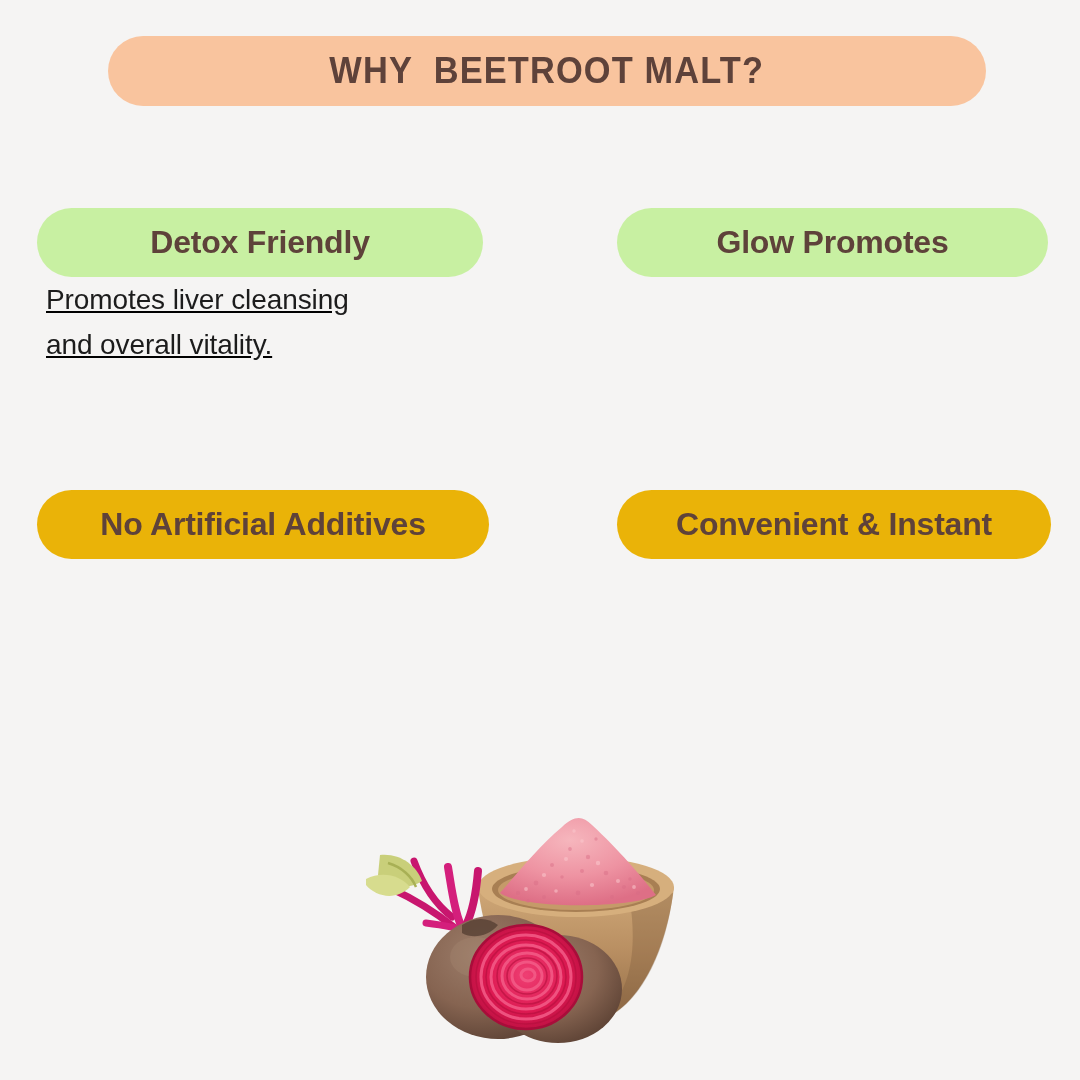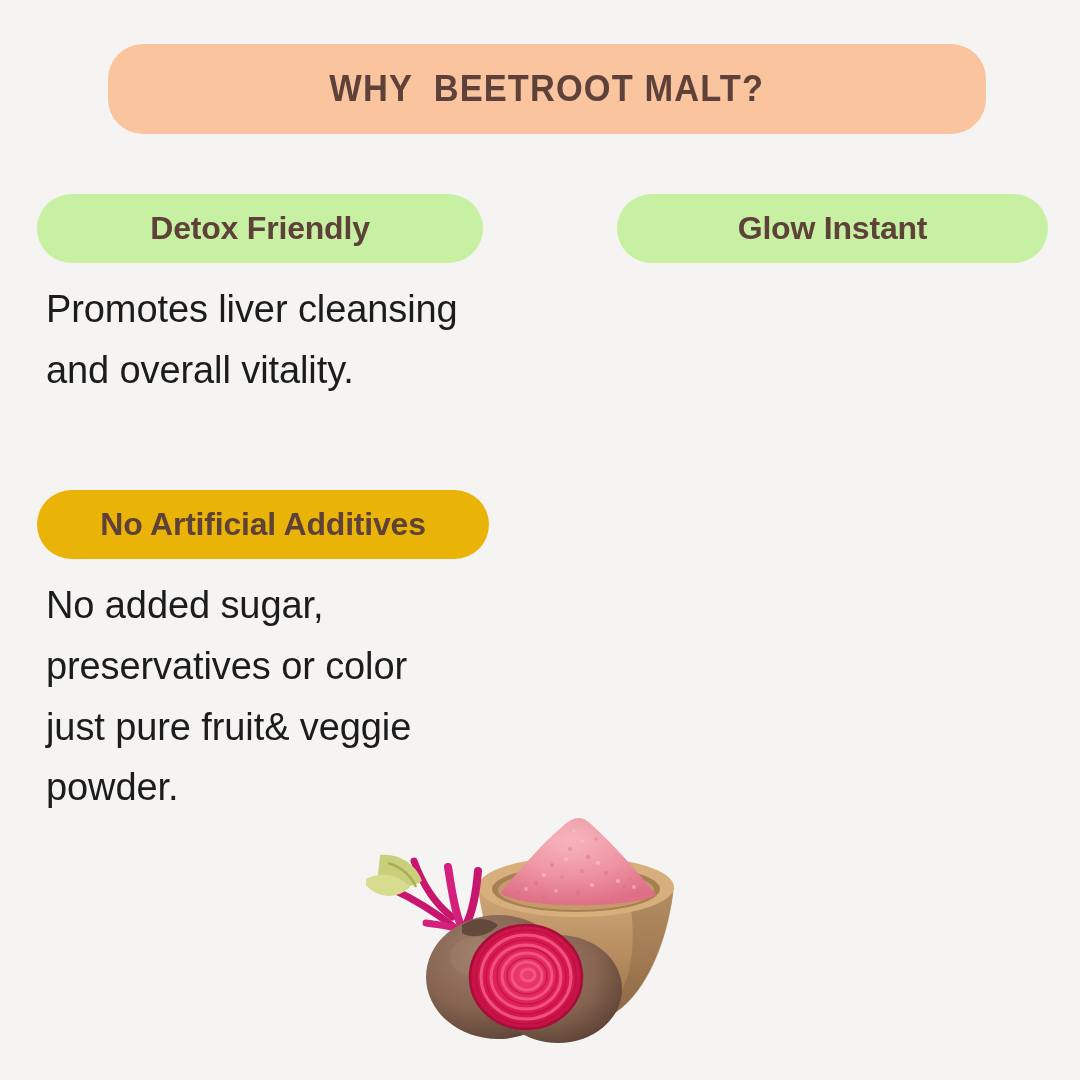--- a/index.html
+++ b/index.html
@@ -12,27 +12,26 @@
     overflow: hidden;
     position: relative;
   }
 
   
   .title-banner {
     position: absolute;
     left: 108px;
     top: 36px;
     width: 878px;
-    height: 90px;
+    height: 70px;
     background: #f9c49e;
     border-radius: 35px;
     display: flex;
     align-items: center;
     justify-content: center;
-    margin-top: 8px;
   }
   .title-text {
     font-family: "Liberation Sans Narrow", "Liberation Sans", sans-serif;
     font-weight: bold;
     font-size: 37px;
     letter-spacing: 1.2px;
     color: #5e423a;
     white-space: pre;
     transform: scaleX(0.93);
   }
@@ -61,33 +60,33 @@
 
   .pill-label {
     font-weight: bold;
     font-size: 32px;
     color: #5e423a;
     white-space: nowrap;
     letter-spacing: -0.2px;
   }
 
   .card-body {
-    margin-top: 16px;
-    font-size: 38px;
+    margin-top: 1px;
+    font-size: 28px;
     line-height: 1.6;
     color: #1c1c1c;
     white-space: pre-line;
     letter-spacing: -0.1px;
   }
 
   
   .col-left  { left: 37px;  width: 540px; }
   .col-right { left: 617px; width: 450px; }
 
-  .row-1 { top: 4px; }
+  .row-1 { top: 18px; text-decoration: underline; }
   .row-2 { top: 300px; }
 
   .col-left.row-1 .pill  { width: 446px; padding: 0; }
   .col-right.row-1 .pill { width: 431px; padding: 0; }
   .col-left.row-2 .pill  { width: 452px; padding: 0; }
   .col-right.row-2 .pill { width: 434px; padding: 0; }
 
   .col-left .card-body  { padding-left: 9px; }
   .col-right .card-body { padding-left: 19px; }
 
@@ -115,39 +114,38 @@
     <div class="card col-left row-1">
       <div class="pill green">
         <span class="pill-label">Detox Friendly</span>
       </div>
       <div class="card-body">Promotes liver cleansing
 and overall vitality.</div>
     </div>
 
     <div class="card col-right row-1">
       <div class="pill green">
-        <span class="pill-label">Glow Instant</span>
+        <span class="pill-label">Glow Promotes</span>
       </div>
     </div>
 
   </div>
 
   <div class="grid-row">
 
     <div class="card col-left row-2">
       <div class="pill peach">
         <span class="pill-label">No Artificial Additives</span>
       </div>
-      <div class="card-body">No added sugar,
-preservatives or color
-just pure fruit&amp; veggie
-powder.</div>
     </div>
 
     <div class="card col-right row-2">
+      <div class="pill peach">
+        <span class="pill-label">Convenient &amp; Instant</span>
+      </div>
     </div>
 
   </div>
 
 </div>
 
 <div class="product-photo">
   <svg viewBox="0 0 400 245" xmlns="http://www.w3.org/2000/svg">
     <defs>
       <radialGradient id="powderGrad" cx="45%" cy="25%" r="75%">

